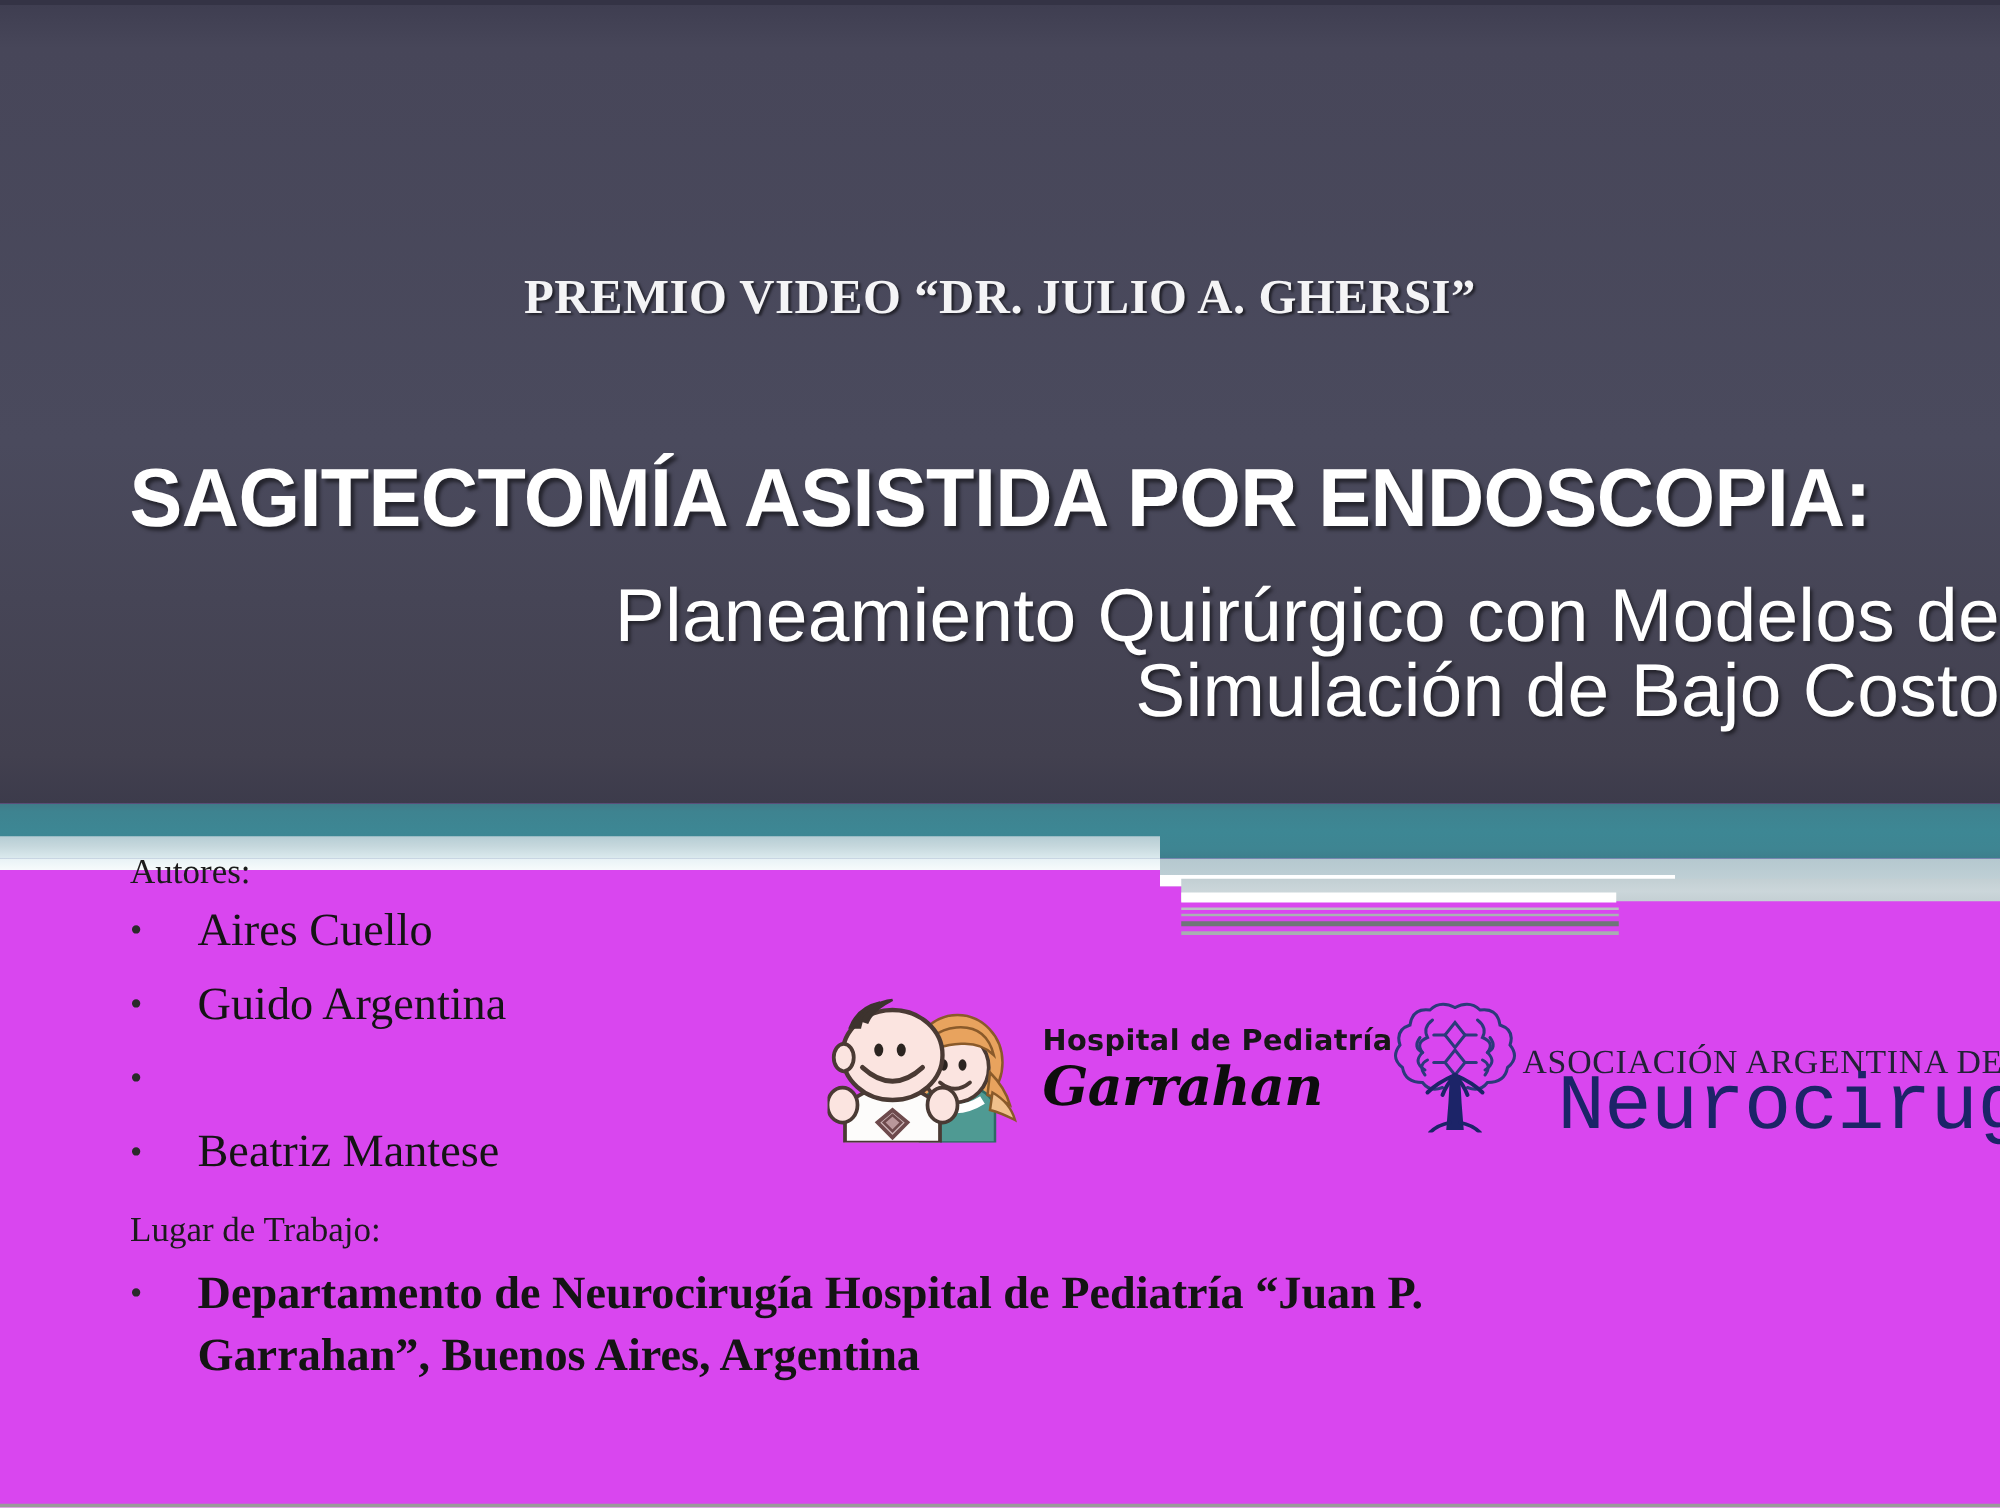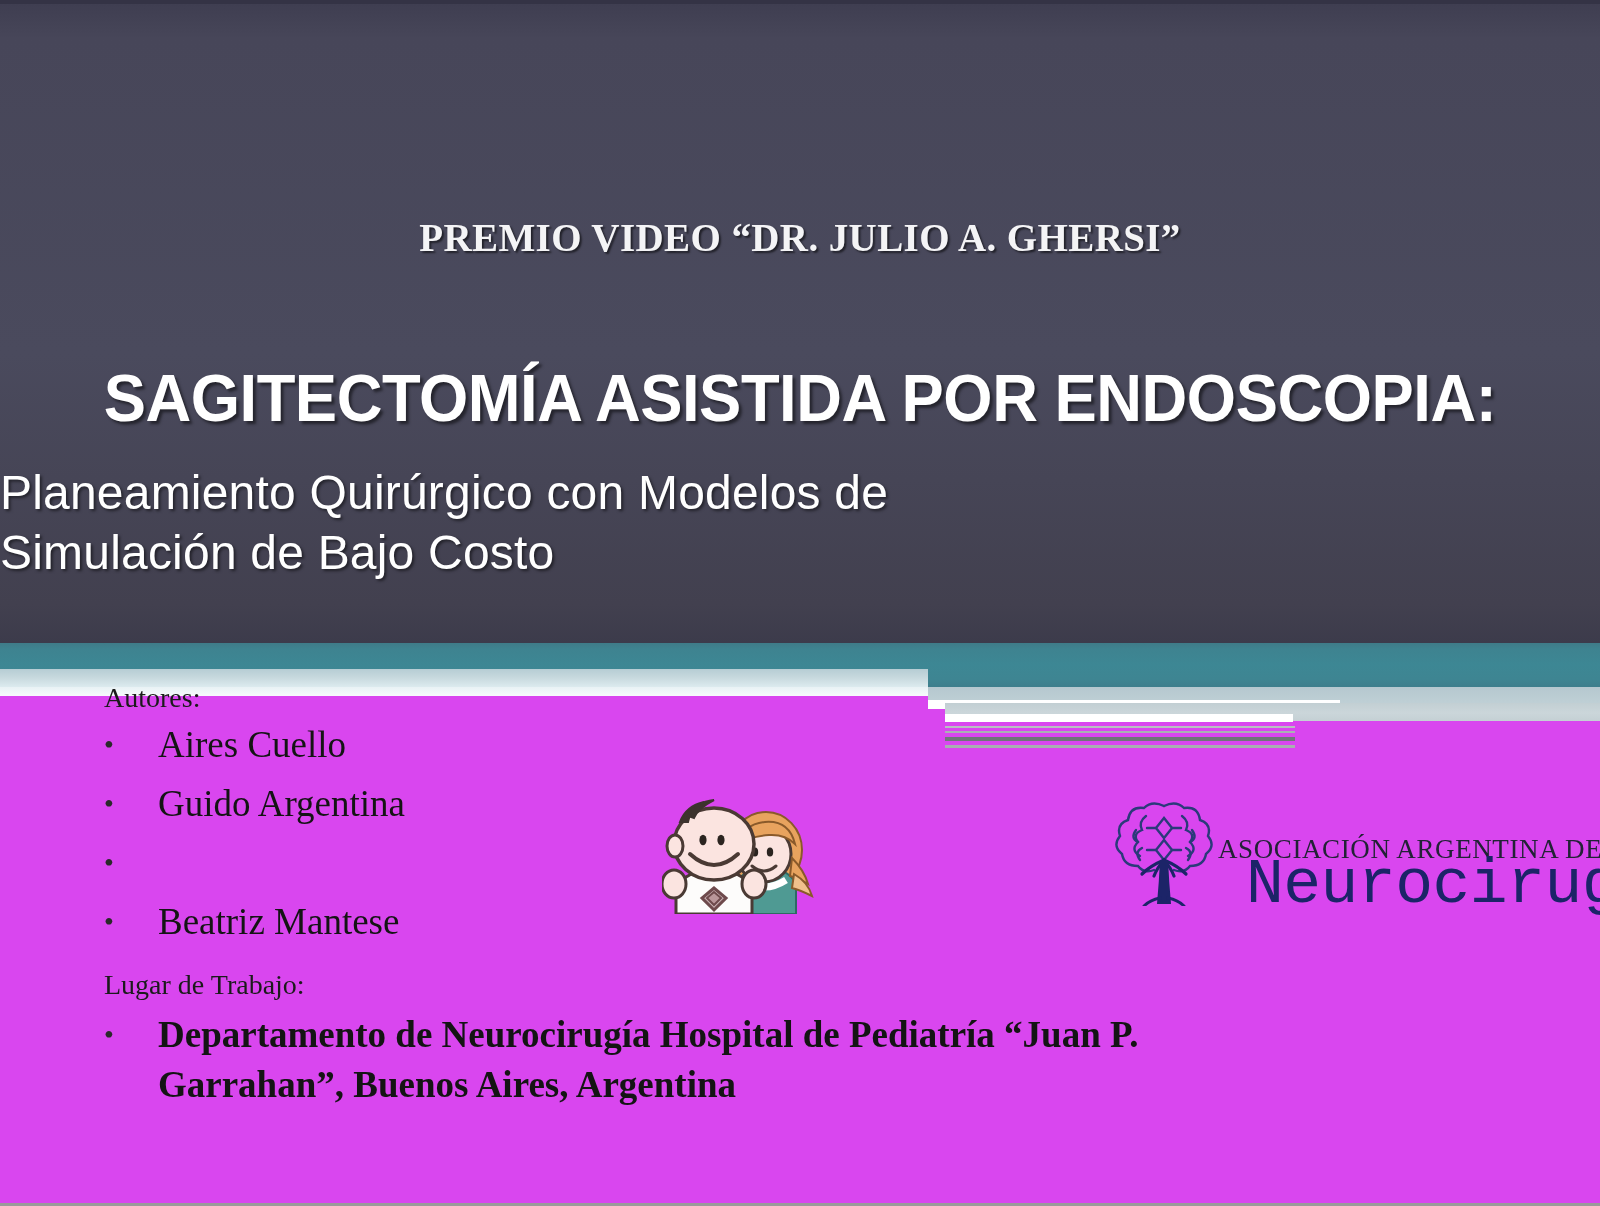--- a/index.html
+++ b/index.html
@@ -60,25 +60,25 @@
     letter-spacing: -0.5px;
     transform: scaleX(0.96);
     text-shadow: 3px 3px 3px rgba(0,0,0,0.5);
     white-space: nowrap;
   }
 
   .title-sub {
     position: absolute;
     left: 0; right: 0;
     top: 463px;
-    text-align: left;
+    text-align: right;
     color: #ffffff;
     font-family: "Liberation Sans Narrow", "Liberation Sans", sans-serif;
     font-weight: normal;
-    font-size: 48px;
+    font-size: 60px;
     line-height: 60px;
     letter-spacing: 0.2px;
     text-shadow: 2px 2px 3px rgba(0,0,0,0.5);
   }
   .title-sub div { display: block; }
 
   
   .teal-band {
     position: absolute;
     left: 0;
@@ -365,20 +365,24 @@
 
         <ellipse cx="41" cy="48" rx="3.6" ry="5.2" fill="#2b2420"></ellipse>
         <ellipse cx="59" cy="48" rx="3.6" ry="5.2" fill="#2b2420"></ellipse>
 
         <path d="M28 62 q24 22 48 0" fill="none" stroke="#4a3a34" stroke-width="4" stroke-linecap="round"></path>
 
         <path d="M52 96 l-12 10 l12 12 l12 -12 z" fill="#cbb4b6" stroke="#6e4a4c" stroke-width="3"></path>
         <path d="M52 100 l-7 6 l7 7 l7 -7 z" fill="#b9979a" stroke="#6e4a4c" stroke-width="2"></path>
       </svg>
     </div>
+    <div class="garrahan-text">
+      <div class="g-line1">Hospital de Pediatría</div>
+      <div class="g-line2">Garrahan</div>
+    </div>
   </div>
 
   <div class="aanc-logo">
     <div class="aanc-mark">
       <svg viewBox="0 0 104 112" width="104" height="112" xmlns="http://www.w3.org/2000/svg">
         <g fill="none" stroke="#2b3a7a" stroke-width="2.4" stroke-linecap="round">
 
           <path d="M52 12 q-12 -6 -20 2 q-14 -2 -16 12 q-12 4 -8 16 q-8 10 2 18 q2 12 16 12 q6 8 16 4"></path>
           <path d="M52 12 q12 -6 20 2 q14 -2 16 12 q12 4 8 16 q8 10 -2 18 q-2 12 -16 12 q-6 8 -16 4"></path>
 

